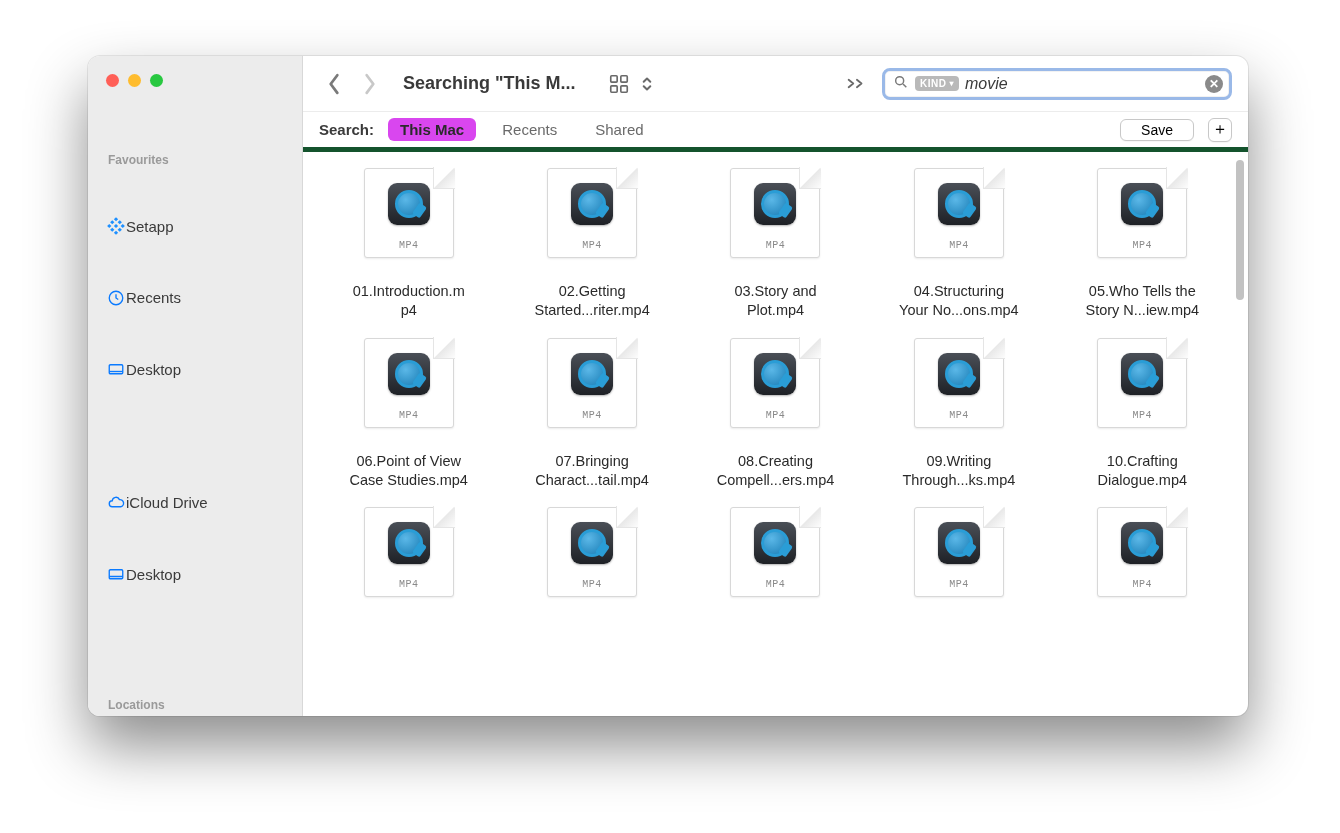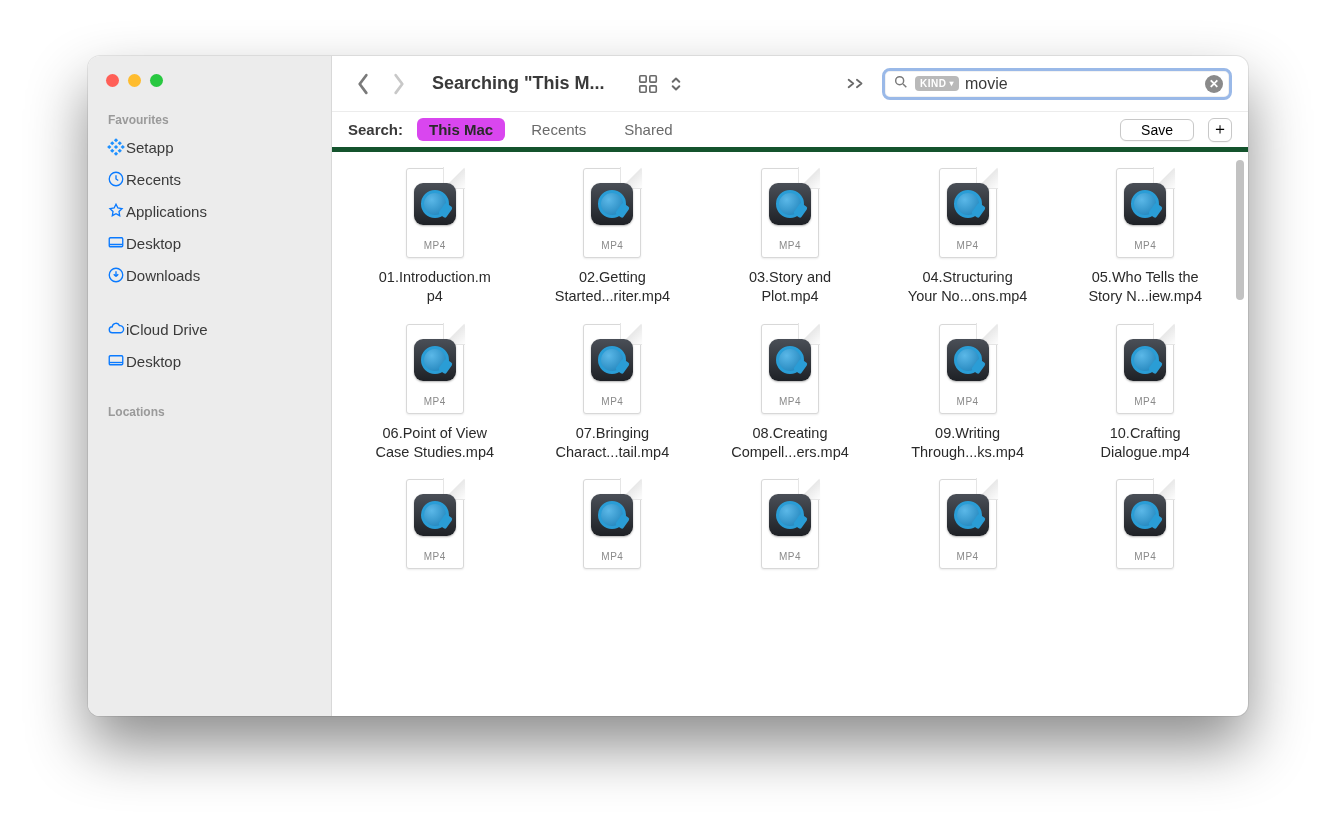--- a/index.html
+++ b/index.html
@@ -17,27 +17,28 @@
     width: 1160px;
     height: 660px;
     background: #fff;
     border-radius: 12px;
     box-shadow: 0 30px 60px rgba(0,0,0,0.45), 0 0 0 1px rgba(0,0,0,0.08);
     overflow: hidden;
     display: flex;
   }
   
   .sidebar {
-    width: 244px;
+    width: 215px;
     background: #ececec;
     border-right: 1px solid #d8d8d8;
     display: flex;
     flex-direction: column;
-    padding: 14px 0 8px 0;
+    padding: 14px 0 0 0;
     overflow: hidden;
+    justify-content: space-between;
   }
   .traffic {
     display: flex;
     gap: 9px;
     padding: 4px 18px 20px 18px;
   }
   .dot { width: 13px; height: 13px; border-radius: 50%; }
   .dot.red { background: #ff5f57; }
   .dot.yellow { background: #febc2e; }
   .dot.green { background: #28c840; }
@@ -129,21 +130,21 @@
     font-size: 10px;
     font-weight: 600;
     letter-spacing: 0.5px;
     padding: 2px 5px;
     border-radius: 4px;
     display: flex;
     align-items: center;
     gap: 3px;
   }
   .token .chev { font-size: 8px; }
-  .search-text { font-size: 16px; color: #3a3a3a; flex:1; }
+  .search-text { font-size: 16px; color: #3a3a3a; flex:1;font-style:italic; }
   .clear {
     width: 18px; height: 18px; border-radius: 50%;
     background: #8a8a8a; color: #fff;
     display:flex;align-items:center;justify-content:center;
     font-size: 12px; font-weight: 700;
   }
 
   
   .scopebar {
     height: 40px;
@@ -201,23 +202,24 @@
   .file {
     display: flex;
     flex-direction: column;
     align-items: center;
     text-align: center;
     font-size: 14.5px;
     color: #2a2a2a;
     line-height: 1.3;
   }
   .icon-doc {
-    width: 58px; height: 90px;
+    width: 90px; height: 90px;
     position: relative;
-    margin-bottom: 10px;
+    margin-bottom: 24px;
+    font-family: Liberation Mono, monospace;
   }
   .page {
     position: absolute; inset: 0;
     background: #fff;
     border: 1px solid #d8d8d8;
     border-radius: 3px;
     box-shadow: 0 1px 2px rgba(0,0,0,0.08);
   }
   .fold {
     position: absolute; right: -1px; top: -1px;
@@ -306,42 +308,25 @@
         <svg viewBox="0 0 24 24" fill="none" stroke="currentColor" stroke-width="1.8">
             <circle cx="12" cy="12" r="9"></circle>
             <path d="M12 7v5l3 2"></path>
           </svg>
       </span>
       <span>Recents</span>
     </div>
     <div class="side-item">
       <span class="side-icon">
         <svg viewBox="0 0 24 24" fill="none" stroke="currentColor" stroke-width="1.8">
-            <path d="M12 3l2.5 5 5.5.8-4 3.9.9 5.5L12 15.6 7.1 18.2 8 12.7 4 8.8l5.5-.8z"></path>
-          </svg>
-      </span>
-      <span>Applications</span>
-    </div>
-    <div class="side-item">
-      <span class="side-icon">
-        <svg viewBox="0 0 24 24" fill="none" stroke="currentColor" stroke-width="1.8">
             <rect x="3" y="5" width="18" height="12" rx="1.5"></rect>
             <path d="M3 14h18"></path>
           </svg>
       </span>
       <span>Desktop</span>
-    </div>
-    <div class="side-item">
-      <span class="side-icon">
-        <svg viewBox="0 0 24 24" fill="none" stroke="currentColor" stroke-width="1.8">
-            <circle cx="12" cy="12" r="9"></circle>
-            <path d="M12 7v7m0 0l-3-3m3 3l3-3"></path>
-          </svg>
-      </span>
-      <span>Downloads</span>
     </div>
 
     <div class="section-gap"></div>
     <div class="side-item">
       <span class="side-icon">
         <svg viewBox="0 0 24 24" fill="none" stroke="currentColor" stroke-width="1.8">
             <path d="M7 17a4 4 0 010-8 5 5 0 019.6-1.5A4 4 0 0118 17H7z"></path>
           </svg>
       </span>
       <span>iCloud Drive</span>

